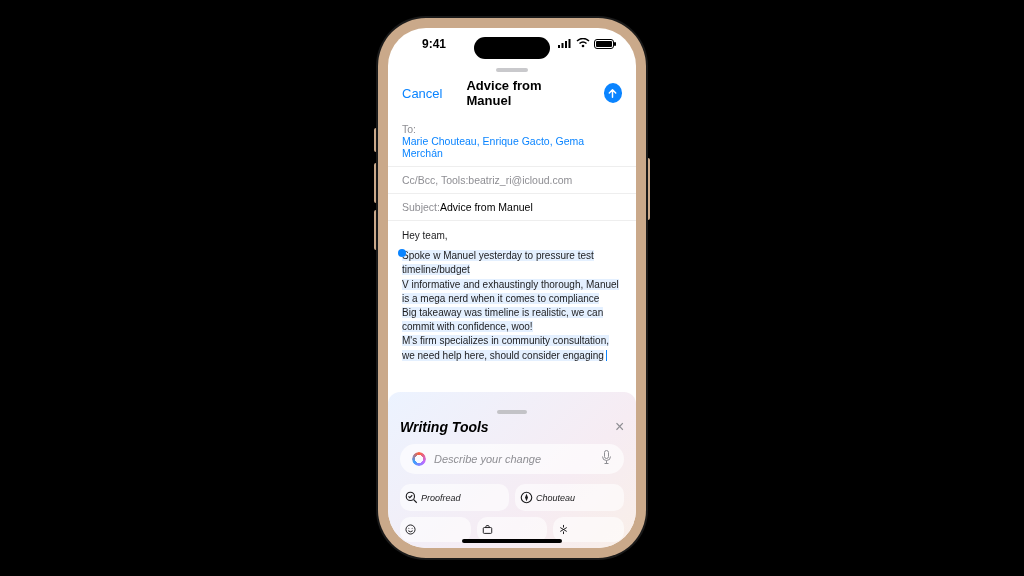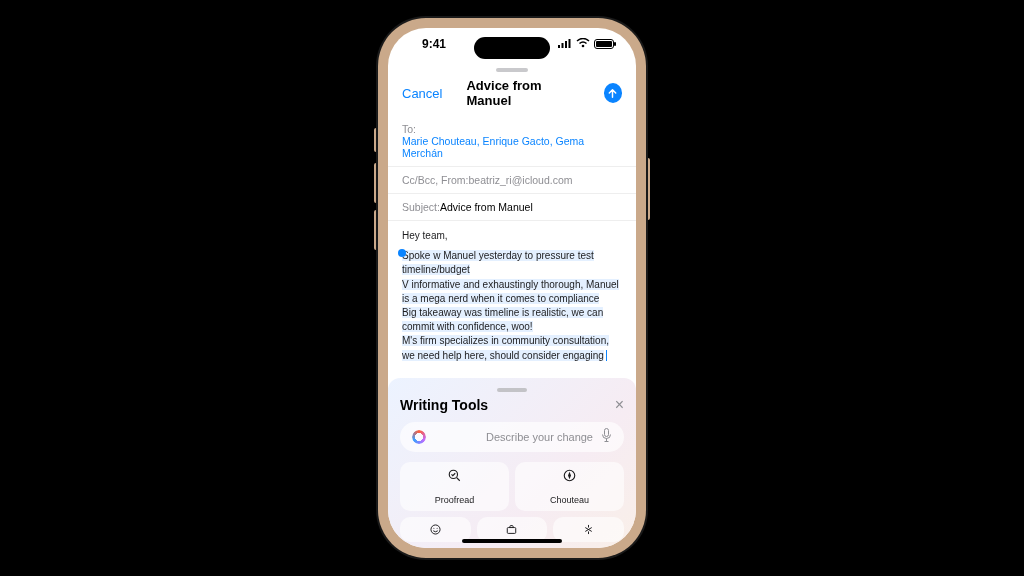--- a/index.html
+++ b/index.html
@@ -78,47 +78,47 @@
     }
     .caret {
       display:inline-block; width:1px; height:11px; background:#0a84ff;
       vertical-align:middle; margin-left:2px;
     }
 
     
     .panel {
       margin-top:auto;
       background: linear-gradient(135deg, #ecf3ff 0%, #f6ecf3 65%, #f9efe8 100%);
-      padding: 10px 12px 0;
+      padding: 18px 12px 0;
       position:relative;
-      border-top-left-radius:12px; border-top-right-radius:12px;
+      border-top-left-radius:12px; border-top-right-radius:12px;font-style:italic;
     }
     .panel-grab{ width:30px;height:4px;background:#c3c3c7;border-radius:3px;margin:0 auto 4px;}
     .panel-head{ display:flex; align-items:center; justify-content:space-between;}
     .panel-title{ font-weight:700; font-size:14px; }
     .panel-close{ color:#8e8e93; font-size:16px; }
 
     .prompt {
       margin:8px 0 10px; background:rgba(255,255,255,.65); border-radius:18px;
-      height:30px; display:flex; align-items:center; gap:8px; padding:0 12px;text-align:right;
+      height:30px; display:flex; align-items:center; gap:8px; padding:0 12px;
     }
     .prompt-icon{
       width:14px;height:14px;border-radius:50%;
       background: conic-gradient(#ff5e3a,#c06bff,#3aa0ff,#ff5e3a);
       -webkit-mask: radial-gradient(circle, transparent 40%, #000 42%);
       mask: radial-gradient(circle, transparent 40%, #000 42%);
     }
     .prompt-text{ color:#8e8e93; font-size:11px; flex:1;}
     .mic{ color:#8e8e93; }
 
     .btn-grid { display:grid; grid-template-columns:1fr 1fr; gap:6px; margin-bottom:6px;}
     .btn-grid.two { grid-template-columns:1fr 1fr 1fr;}
     .tool-btn{
       background:rgba(255,255,255,.6); border-radius:10px; padding:6px 4px;
-      display:flex; flex-direction:column; align-items:center; gap:12px;
+      display:flex; flex-direction:row; align-items:center; gap:2px;
       font-size:9px; color:#1c1c1e;
     }
     .tool-btn svg{ width:15px; height:15px; stroke:#1c1c1e; fill:none; stroke-width:1.5;}
     .small .tool-btn svg{width:13px;height:13px;}
 
     .home-ind{
       position:absolute;bottom:5px;left:50%;transform:translateX(-50%);
       width:100px;height:4px;background:#000;border-radius:3px;z-index:30;
     }
   </style>
@@ -169,21 +169,21 @@
             </svg>
         </span>
       </div>
 
       <div class="fields">
         <div class="row">
           <span class="muted">To:</span>
           <span class="link">Marie Chouteau, Enrique Gacto, Gema Merchán</span>
         </div>
         <div class="row">
-          <span class="muted">Cc/Bcc, From:</span>
+          <span class="muted">Cc/Bcc, Tools:</span>
           <span class="muted">beatriz_ri@icloud.com</span>
         </div>
         <div class="row">
           <span class="muted">Subject:</span>
           <span class="subject-val">Advice from Manuel</span>
         </div>
       </div>
 
       <div class="body">
         <div class="greeting">Hey team,</div>

